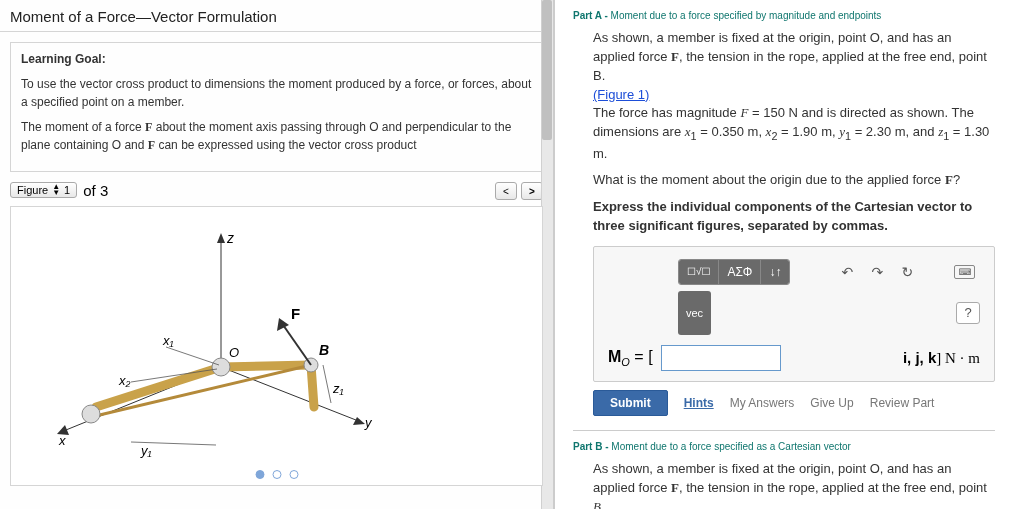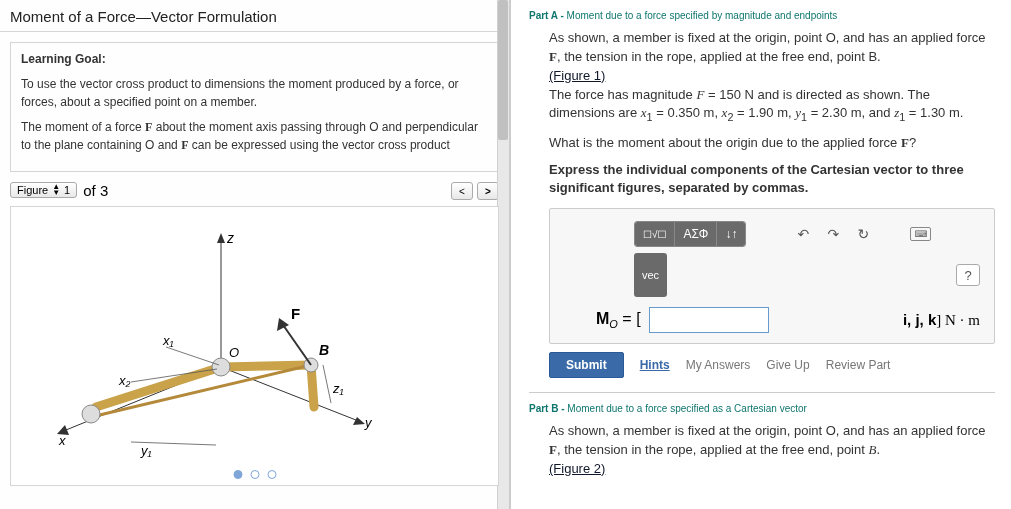--- a/index.html
+++ b/index.html
@@ -1,50 +1,50 @@
 <!DOCTYPE html>
 <html><head>
 <meta charset="utf-8">
 <style>
   * { box-sizing: border-box; margin: 0; padding: 0; font-family: Arial, Helvetica, sans-serif; }
   body { background: #fff; width: 1011px; height: 509px; overflow: hidden; display: flex; }
-  .left-pane { width: 511px; border-right: 2px solid #ccc; background: #fefefe; display: flex; flex-direction: column; position: relative; }
+  .left-pane { width: 555px; border-right: 2px solid #ccc; background: #fefefe; display: flex; flex-direction: column; position: relative; }
   .scrollbar-bg { position: absolute; right: 0; top: 0; bottom: 0; width: 12px; background: #e8e8e8; border-left: 1px solid #d0d0d0; }
   .scrollbar-thumb { position: absolute; right: 1px; top: 0; width: 10px; height: 140px; background: #c0c0c0; border-radius: 2px; }
   .title-row { padding: 8px 10px 6px 10px; border-bottom: 1px solid #d5d5d5; font-size: 15px; font-weight: normal; color: #222; }
   .intro-box { margin: 10px 10px 6px 10px; border: 1px solid #d5d5d5; padding: 8px 10px; font-size: 12px; color: #333; line-height: 1.45; height: 130px; overflow: hidden; }
   .intro-box p { margin-bottom: 8px; }
   .lg-head { font-weight: bold; }
   .figure-bar { margin: 4px 10px 0 10px; display: flex; align-items: flex-start; gap: 6px; }
   .figure-select { border: 1px solid #aaa; background: linear-gradient(#fff,#e8e8e8); font-size: 11px; padding: 1px 6px; border-radius: 3px; display: inline-flex; align-items: center; gap: 4px; }
   .stepper { font-size: 8px; line-height: 6px; display: flex; flex-direction: column; }
   .of-txt { font-size: 15px; }
   .nav-btns { margin-left: auto; display: flex; gap: 4px; }
   .nav-btn { width: 22px; height: 18px; border: 1px solid #aaa; background: linear-gradient(#fff,#e8e8e8); border-radius: 3px; font-size: 10px; display:flex; align-items:center; justify-content:center; }
   .figure-canvas { margin: 6px 10px 0 10px; border: 1px solid #d5d5d5; height: 280px; position: relative; background: #fff; overflow: hidden; }
   .pager { position: absolute; bottom: 6px; left: 50%; transform: translateX(-50%); display: flex; gap: 8px; }
   .pdot { width: 9px; height: 9px; border-radius: 50%; border: 1.5px solid #7fa6d9; }
   .pdot.active { background: #7fa6d9; }
   .right-pane { flex: 1; padding: 10px 16px 0 18px; overflow: hidden; }
   .part-head { font-size: 10px; font-weight: bold; color: #0f766e; margin-bottom: 8px; }
   .part-head .sub { font-weight: normal; }
   .body-txt { font-size: 13px; color: #333; line-height: 1.45; margin-left: 20px; margin-bottom: 8px; }
-  .flink { color: #0f172a; text-decoration: underline; }
+  .flink { color: #1d4ed8; text-decoration: underline; }
   .boldq { font-weight: bold; }
   .answer-box { margin: 10px 0 8px 20px; border: 1px solid #ccc; background: #f7f7f7; padding: 12px 14px 10px 14px; border-radius: 2px; position: relative; }
   .toolbar { display: flex; align-items: center; gap: 8px; margin-left: 70px; margin-bottom: 6px; }
   .tool-grp { display: flex; border: 1px solid #888; border-radius: 3px; overflow: hidden; }
   .tool-btn { background: #6a6a6a; color: #fff; font-size: 12px; padding: 3px 8px; border-right: 1px solid #888; display:flex; align-items:center; justify-content:center; min-width: 26px; height: 24px; }
   .tool-btn:last-child { border-right: 0; }
   .tool-icon { color: #555; font-size: 14px; width: 22px; text-align: center; }
   .tool-kbd { border: 1px solid #888; border-radius: 2px; font-size: 9px; padding: 1px 3px; color: #555; }
   .vec-row { margin-left: 70px; margin-bottom: 10px; display:flex; gap: 10px; align-items:center;}
   .vec-btn { background: #6a6a6a; color: #fff; font-size: 11px; padding: 16px 8px; border-radius: 3px; }
   .q-btn { margin-left: auto; border: 1px solid #aaa; width: 24px; height: 22px; border-radius: 3px; background: #fff; font-size: 13px; color: #555; display:flex; align-items:center; justify-content:center; }
-  .input-row { display: flex; align-items: center; gap: 8px; margin-left: 32px; }
+  .input-row { display: flex; align-items: center; gap: 8px; }
   .mo-label { font-size: 16px; font-family: 'Times New Roman', serif; }
   .mo-label sub { font-size: 11px; }
   .answer-field { border: 1px solid #6699cc; background: #fff; height: 26px; width: 120px; }
   .unit-txt { margin-left: auto; font-family: 'Times New Roman', serif; font-size: 15px; }
   .action-row { margin: 8px 0 0 20px; display: flex; align-items: center; gap: 16px; }
   .submit-btn { background: #3a6aa8; color: #fff; font-size: 12px; font-weight: bold; padding: 5px 16px; border: 1px solid #2a5a98; border-radius: 2px; }
   .action-link { color: #3a6aa8; font-size: 12px; text-decoration: underline; font-weight: bold;}
   .action-link.plain { text-decoration: none; font-weight: normal; color: #777;}
   .hr { border: 0; border-top: 1px solid #ccc; margin: 14px 0 10px 0; }
   .serif { font-family: 'Times New Roman', serif; }

